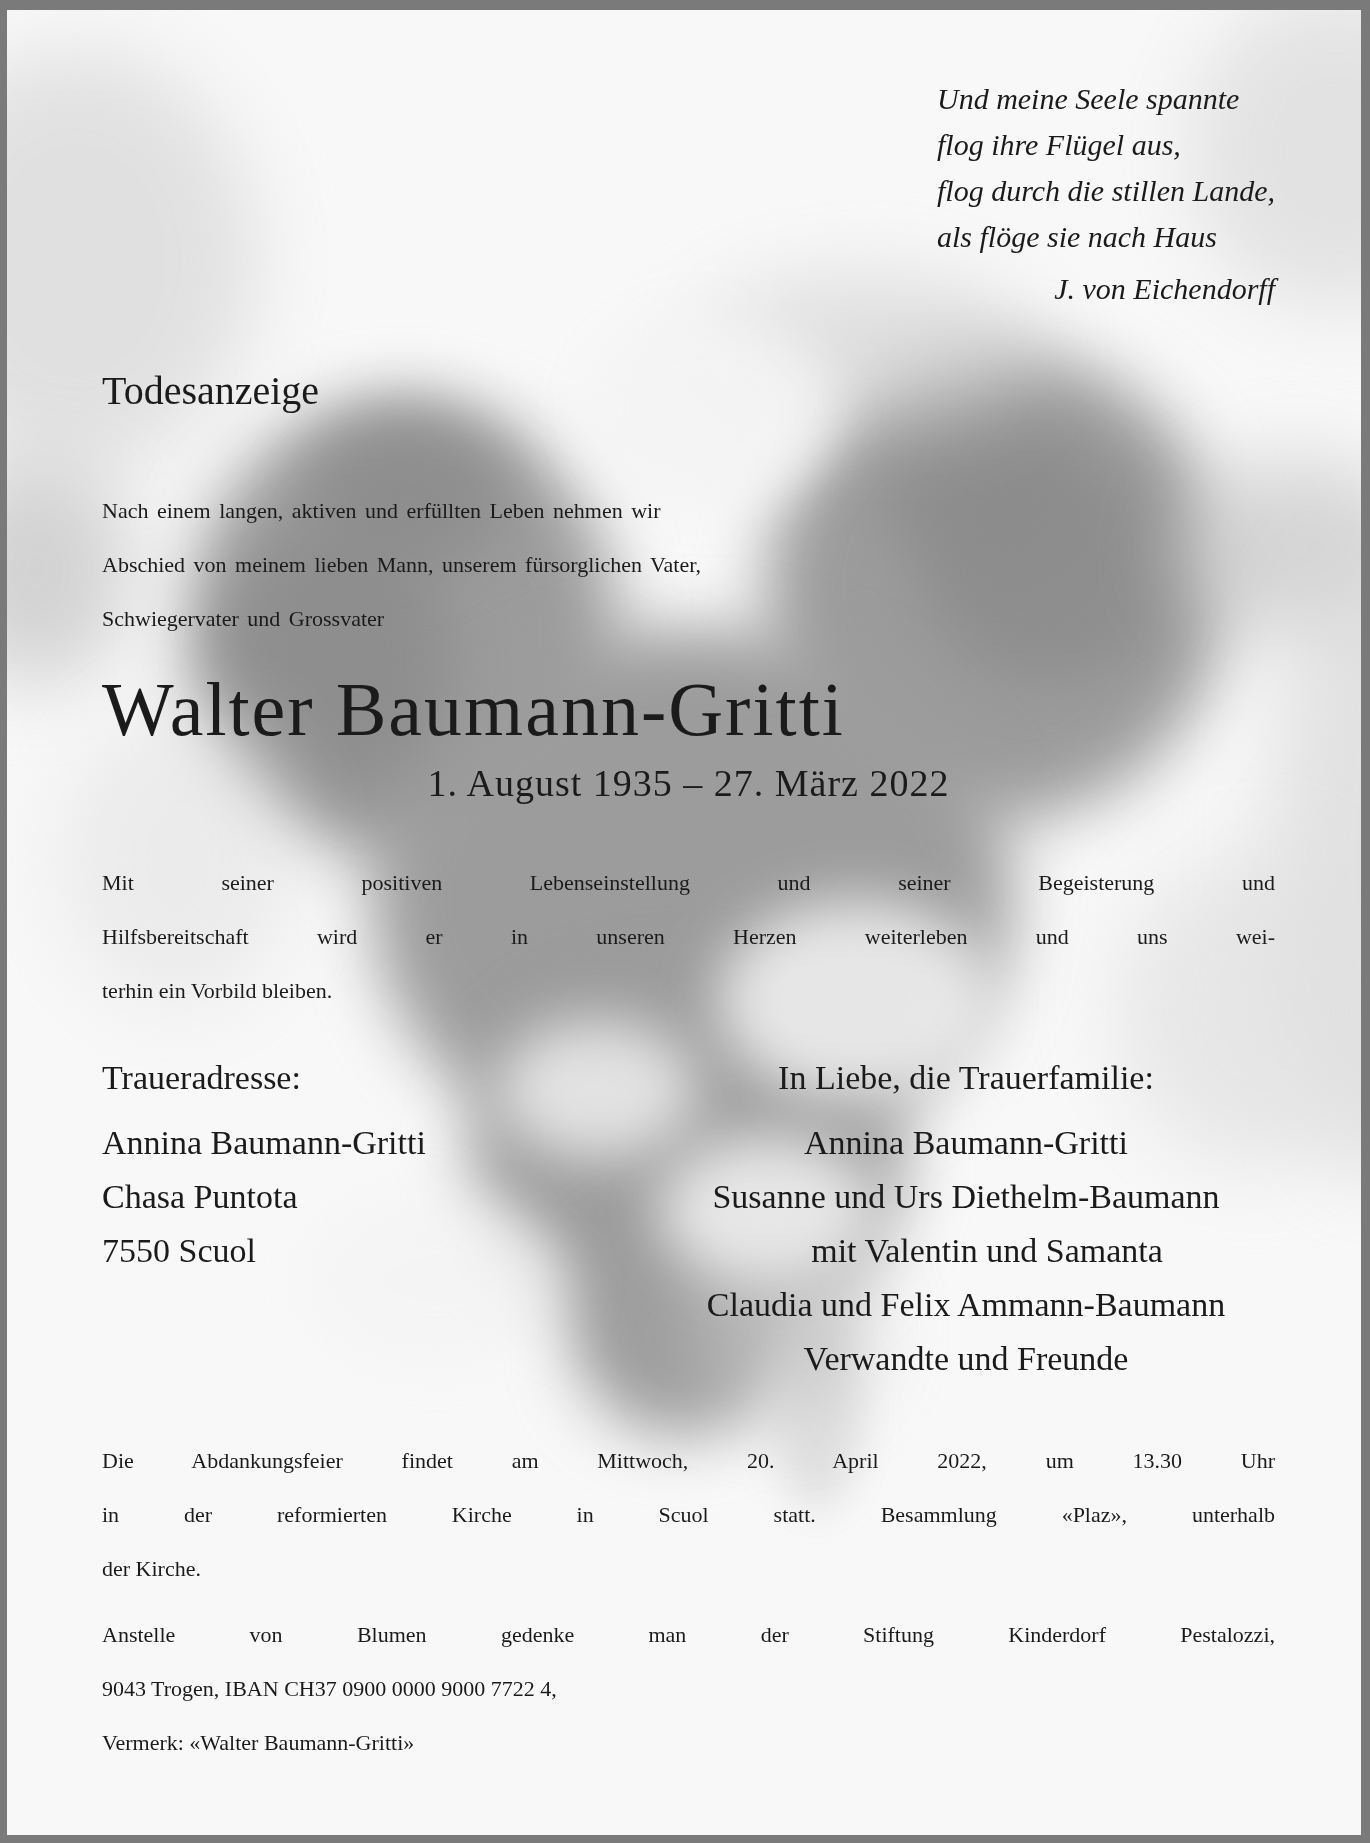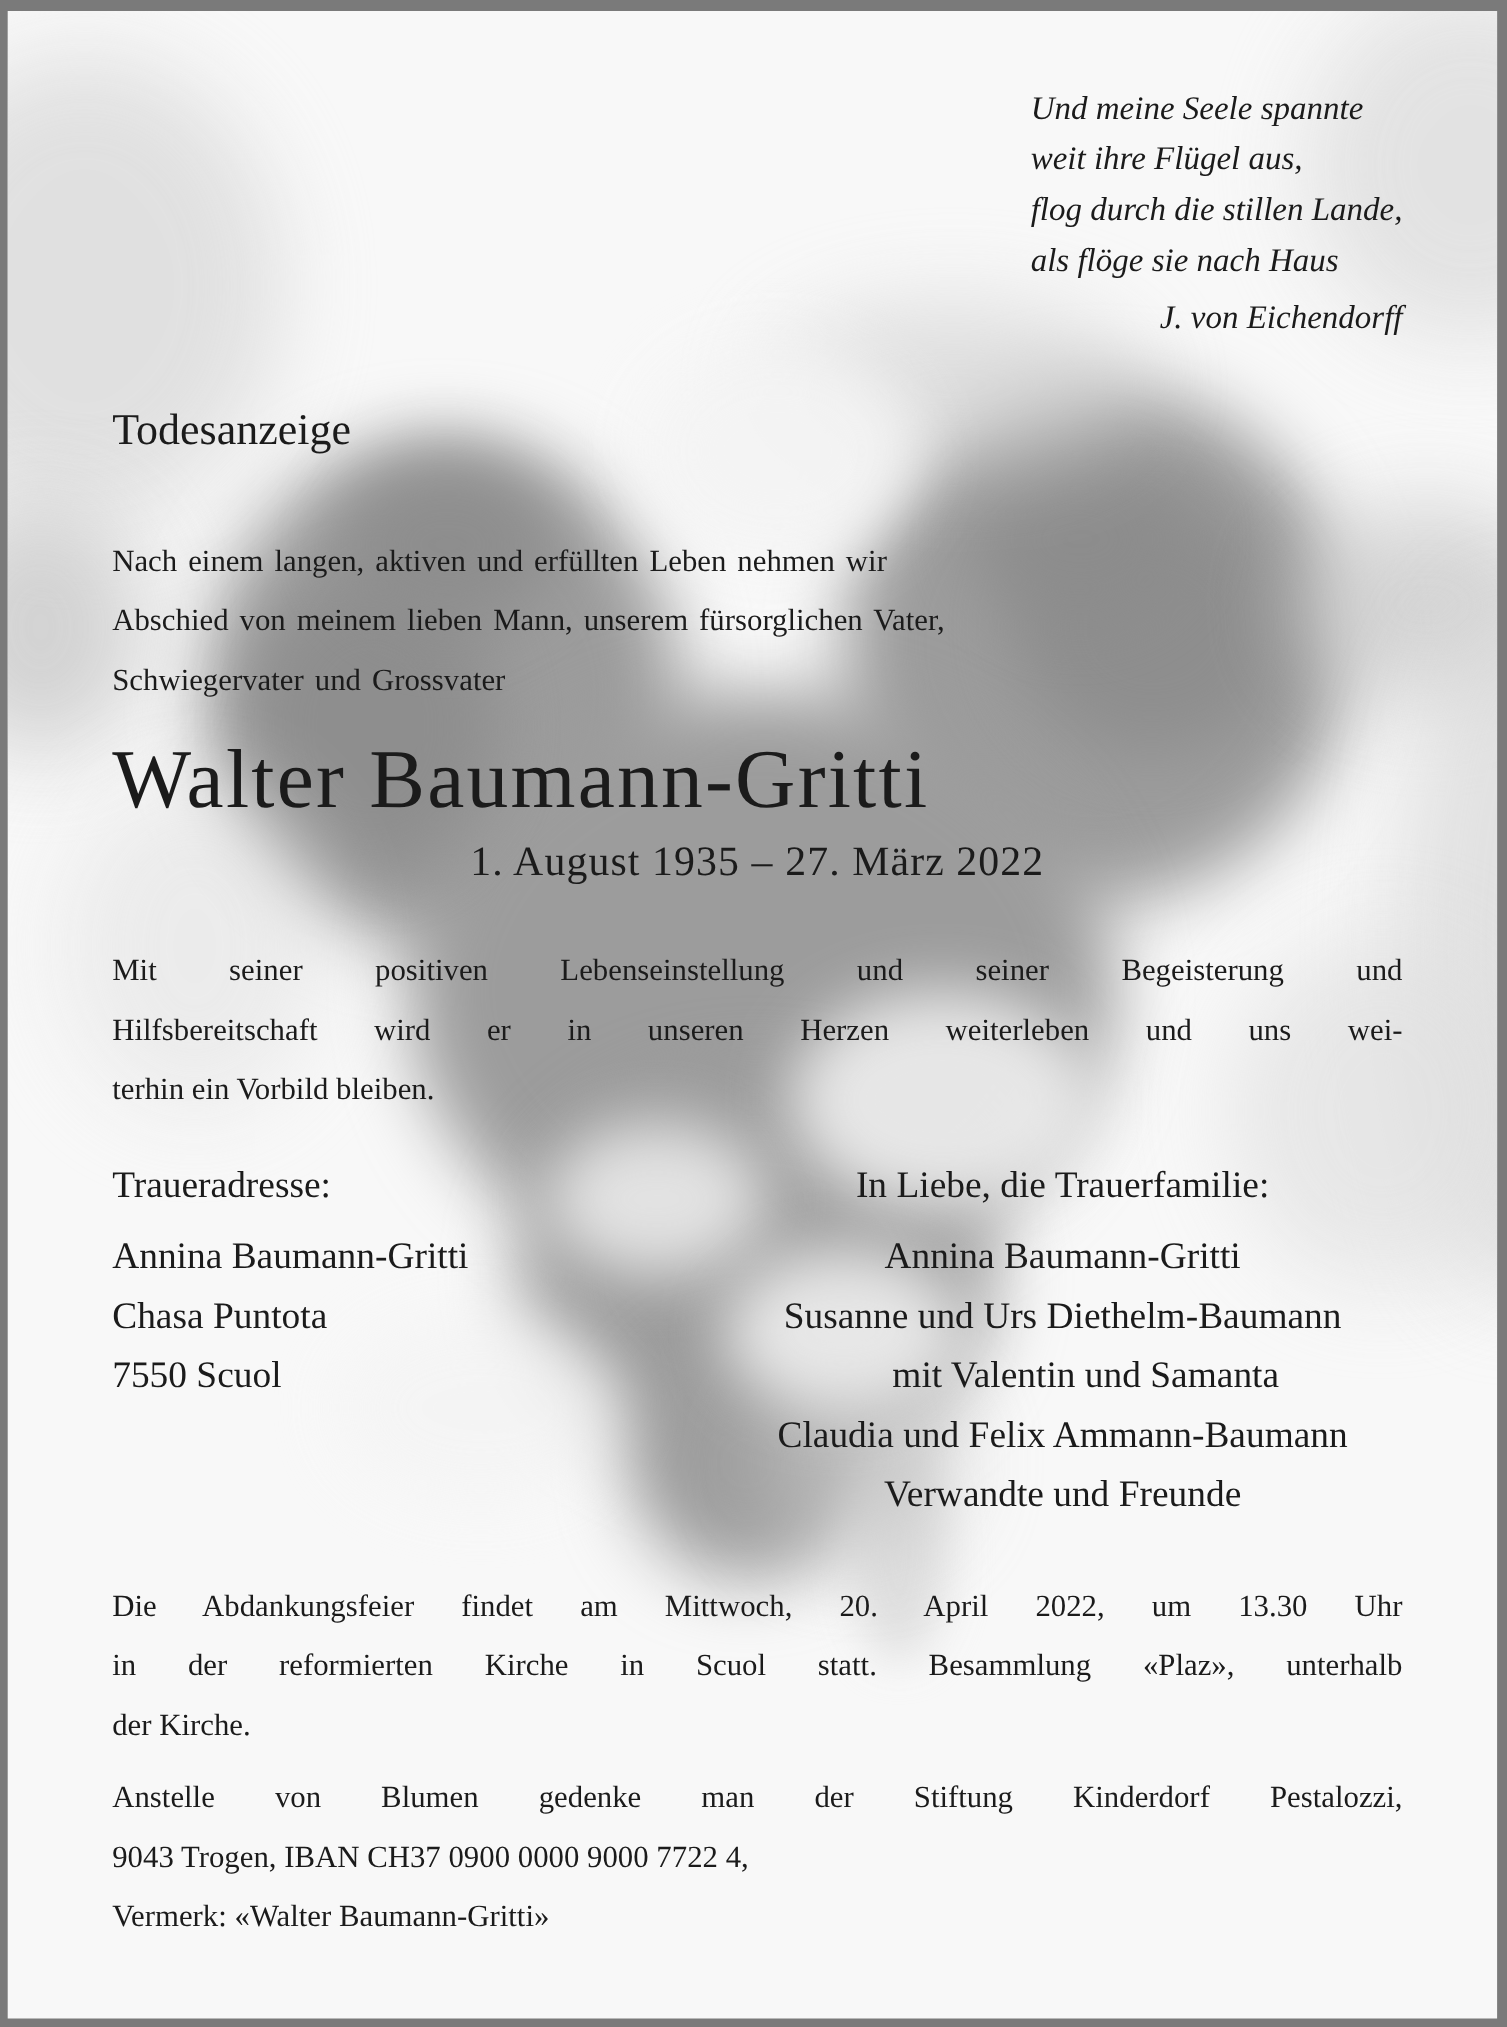--- a/index.html
+++ b/index.html
@@ -17,21 +17,21 @@
   .hb{background:var(--heart);filter:blur(32px);}
   .hd{background:var(--heart-dark);filter:blur(30px);opacity:.85;}
   .lb{filter:blur(40px);}
   .wb{background:#f4f4f4;filter:blur(28px);}
   
   .content{position:relative;z-index:1;padding:0 86px 0 95px;}
   .poem{margin:66px 0 0 auto;width:fit-content;font-style:italic;font-size:30px;line-height:46px;}
   .poem-line{white-space:nowrap;}
   .poem-attrib{text-align:right;margin-top:6px;font-style:italic;font-size:30px;line-height:46px;}
   .title{margin:45px 0 0 0;font-weight:normal;font-size:40px;line-height:67px;text-align:left;}
-  .body-txt{font-size:28px;line-height:54px;}
+  .body-txt{font-size:22px;line-height:54px;}
   .intro{margin-top:60px;word-spacing:3px;}
   .jl{text-align:justify;text-align-last:justify;}
   .name{margin-top:20px;text-align:left;font-size:76px;line-height:87px;letter-spacing:2px;}
   .dates{margin-top:5px;text-align:center;font-size:38px;line-height:50px;letter-spacing:1px;}
   .tribute{margin-top:48px;}
   .columns{margin-top:33px;display:flex;}
   .col-left{width:555px;flex:0 0 555px;}
   .col-right{flex:1;text-align:center;}
   .col-label{font-size:34px;line-height:54px;}
   .col-lines{margin-top:11px;}
@@ -72,21 +72,21 @@
     <div class="blob wb" style="left:710px;top:890px;width:280px;height:200px;opacity:.85;"></div>
     <div class="blob wb" style="left:490px;top:1010px;width:200px;height:140px;opacity:.8;"></div>
     <div class="blob wb" style="left:650px;top:1125px;width:220px;height:150px;opacity:.85;"></div>
     <div class="blob wb" style="left:300px;top:1185px;width:260px;height:170px;opacity:.8;"></div>
   </div>
 
   <div class="content">
 
     <div class="poem">
       <div class="poem-line">Und meine Seele spannte</div>
-      <div class="poem-line">weit ihre Flügel aus,</div>
+      <div class="poem-line">flog ihre Flügel aus,</div>
       <div class="poem-line">flog durch die stillen Lande,</div>
       <div class="poem-line">als flöge sie nach Haus</div>
       <div class="poem-attrib">J. von Eichendorff</div>
     </div>
 
     <h1 class="title">Todesanzeige</h1>
 
     <div class="intro body-txt">
       <div>Nach einem langen, aktiven und erfüllten Leben nehmen wir</div>
       <div>Abschied von meinem lieben Mann, unserem fürsorglichen Vater,</div>

